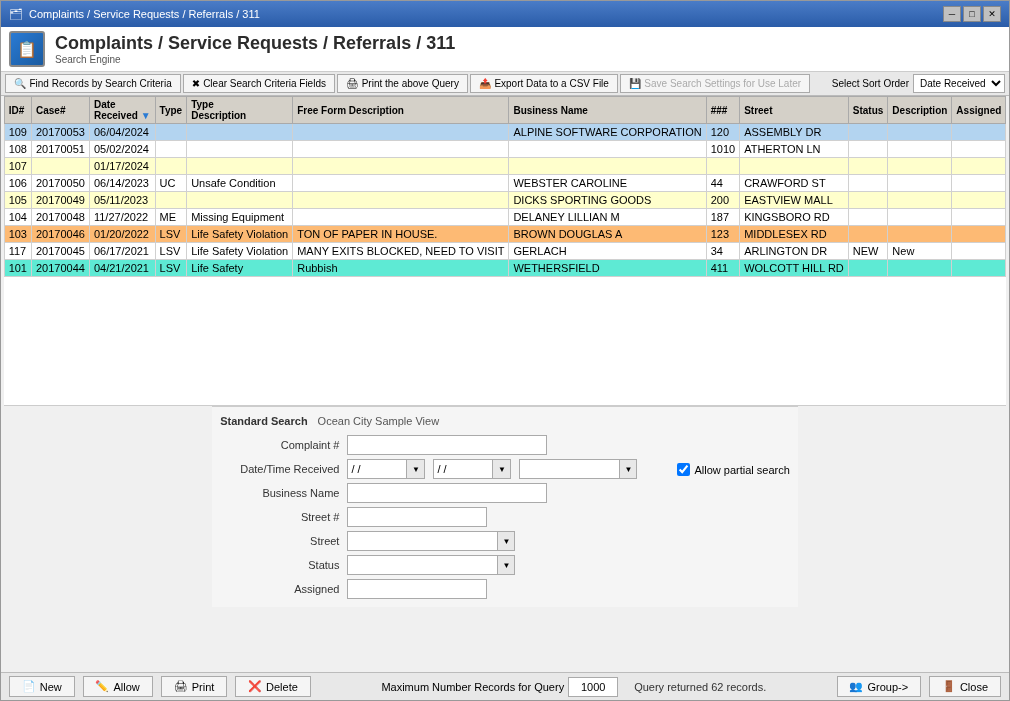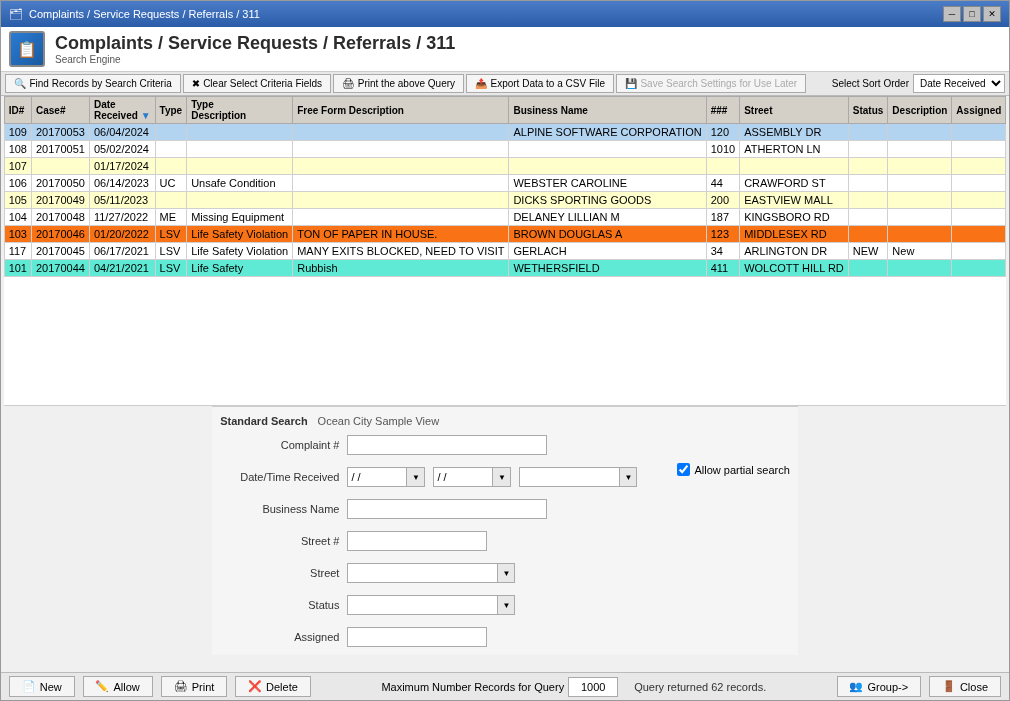--- a/index.html
+++ b/index.html
@@ -36,21 +36,21 @@
     tbody tr:nth-child(odd) { background: #ffffcc; }
     tbody tr:nth-child(even) { background: white; }
     tbody tr.blue-row { background: #b3d4f0 !important; }
     tbody td { border: 1px solid #d0d0d0; padding: 2px 4px; vertical-align: top; }
     
     .search-panel { background: #f5f5f5; padding: 8px; border-top: 1px solid #ccc; }
     .search-panel-header { display: flex; align-items: center; gap: 10px; margin-bottom: 8px; }
     .search-mode-label { font-size: 11px; font-weight: bold; color: #333; }
     .search-view-label { font-size: 11px; color: #555; }
     
-    .form-grid { display: grid; grid-template-columns: auto 1fr; gap: 12px 8px; align-items: center; padding-left: 20px; }
+    .form-grid { display: grid; grid-template-columns: auto 1fr; gap: 4px 8px; align-items: center; padding-left: 20px; }
     .form-label { text-align: right; font-size: 11px; color: #333; white-space: nowrap; }
     .form-control { display: flex; align-items: center; gap: 4px; }
     .form-input { height: 20px; border: 1px solid #aaa; padding: 1px 3px; font-size: 11px; background: white; }
     .form-input-wide { width: 200px; }
     .form-input-medium { width: 140px; }
     .date-input { width: 60px; height: 20px; border: 1px solid #aaa; padding: 1px 3px; font-size: 11px; background: white; }
     .dropdown-btn { height: 20px; width: 18px; border: 1px solid #aaa; background: #e8e8e8; cursor: pointer; display: flex; align-items: center; justify-content: center; font-size: 8px; border-left: none; }
     .combo-container { display: flex; align-items: center; }
     .combo-input { height: 20px; border: 1px solid #aaa; padding: 1px 3px; font-size: 11px; background: white; border-right: none; flex: 1; }
     .partial-search { display: flex; align-items: center; gap: 4px; margin-left: 20px; }
@@ -92,21 +92,21 @@
     </div>
   </div>
 
   <div class="toolbar">
     <button class="toolbar-btn">
       <span>🔍</span>
       <span>Find Records by Search Criteria</span>
     </button>
     <button class="toolbar-btn">
       <span>✖</span>
-      <span>Clear Select Criteria Fields</span>
+      <span>Clear Search Criteria Fields</span>
     </button>
     <button class="toolbar-btn">
       <span>🖨</span>
       <span>Print the above Query</span>
     </button>
     <button class="toolbar-btn">
       <span>📤</span>
       <span>Export Data to a CSV File</span>
     </button>
     <button class="toolbar-btn disabled">
@@ -221,21 +221,21 @@
               <td>ME</td>
               <td>Missing Equipment</td>
               <td></td>
               <td>DELANEY LILLIAN M</td>
               <td>187</td>
               <td>KINGSBORO RD</td>
               <td></td>
               <td></td>
               <td></td>
             </tr>
-            <tr style="background: #f97316;">
+            <tr style="background: #fdba74;">
               <td>103</td>
               <td>20170046</td>
               <td>01/20/2022</td>
               <td>LSV</td>
               <td>Life Safety Violation</td>
               <td>TON OF PAPER IN HOUSE.</td>
               <td>BROWN DOUGLAS A</td>
               <td>123</td>
               <td>MIDDLESEX RD</td>
               <td></td>

